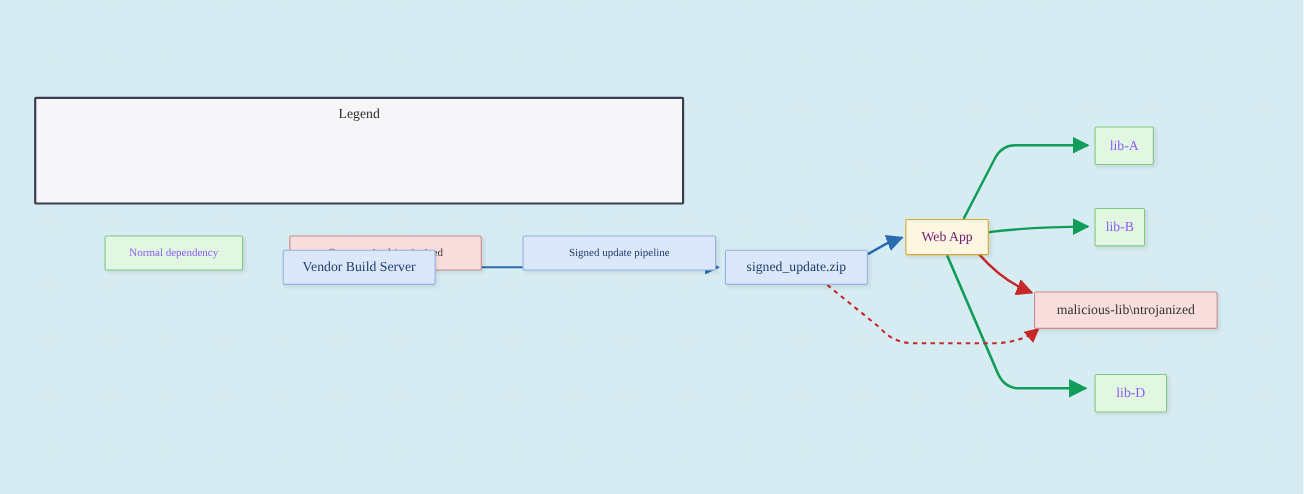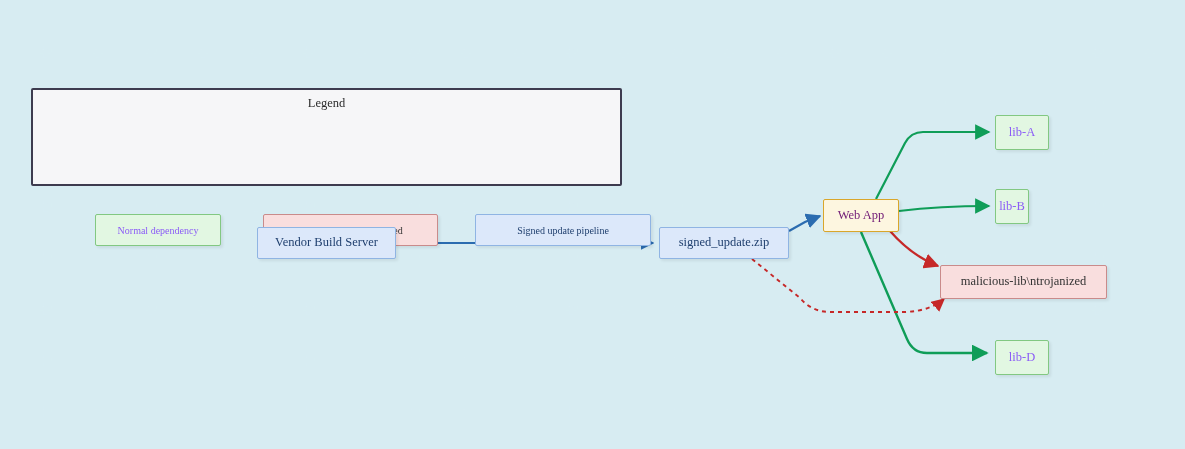--- a/index.html
+++ b/index.html
@@ -157,25 +157,25 @@
   </div>
 
   <div class="node node-amber" style="left:823px; top:199px; width:76px; height:33px;">
     <span>Web App</span>
   </div>
 
   <div class="node node-green" style="left:995px; top:115px; width:54px; height:35px;">
     <span>lib-A</span>
   </div>
 
-  <div class="node node-green" style="left:995px; top:189px; width:34px; height:35px;">
+  <div class="node node-green" style="left:995px; top:189px; width:46px; height:35px;">
     <span>lib-B</span>
   </div>
 
   <div class="node node-red" style="left:940px; top:265px; width:167px; height:34px;">
     <span>malicious-lib\ntrojanized</span>
   </div>
 
-  <div class="node node-green" style="left:995px; top:340px; width:54px; height:35px;">
+  <div class="node node-green" style="left:995px; top:340px; width:66px; height:35px;">
     <span>lib-D</span>
   </div>
 
 </div>
 
 </body></html>

